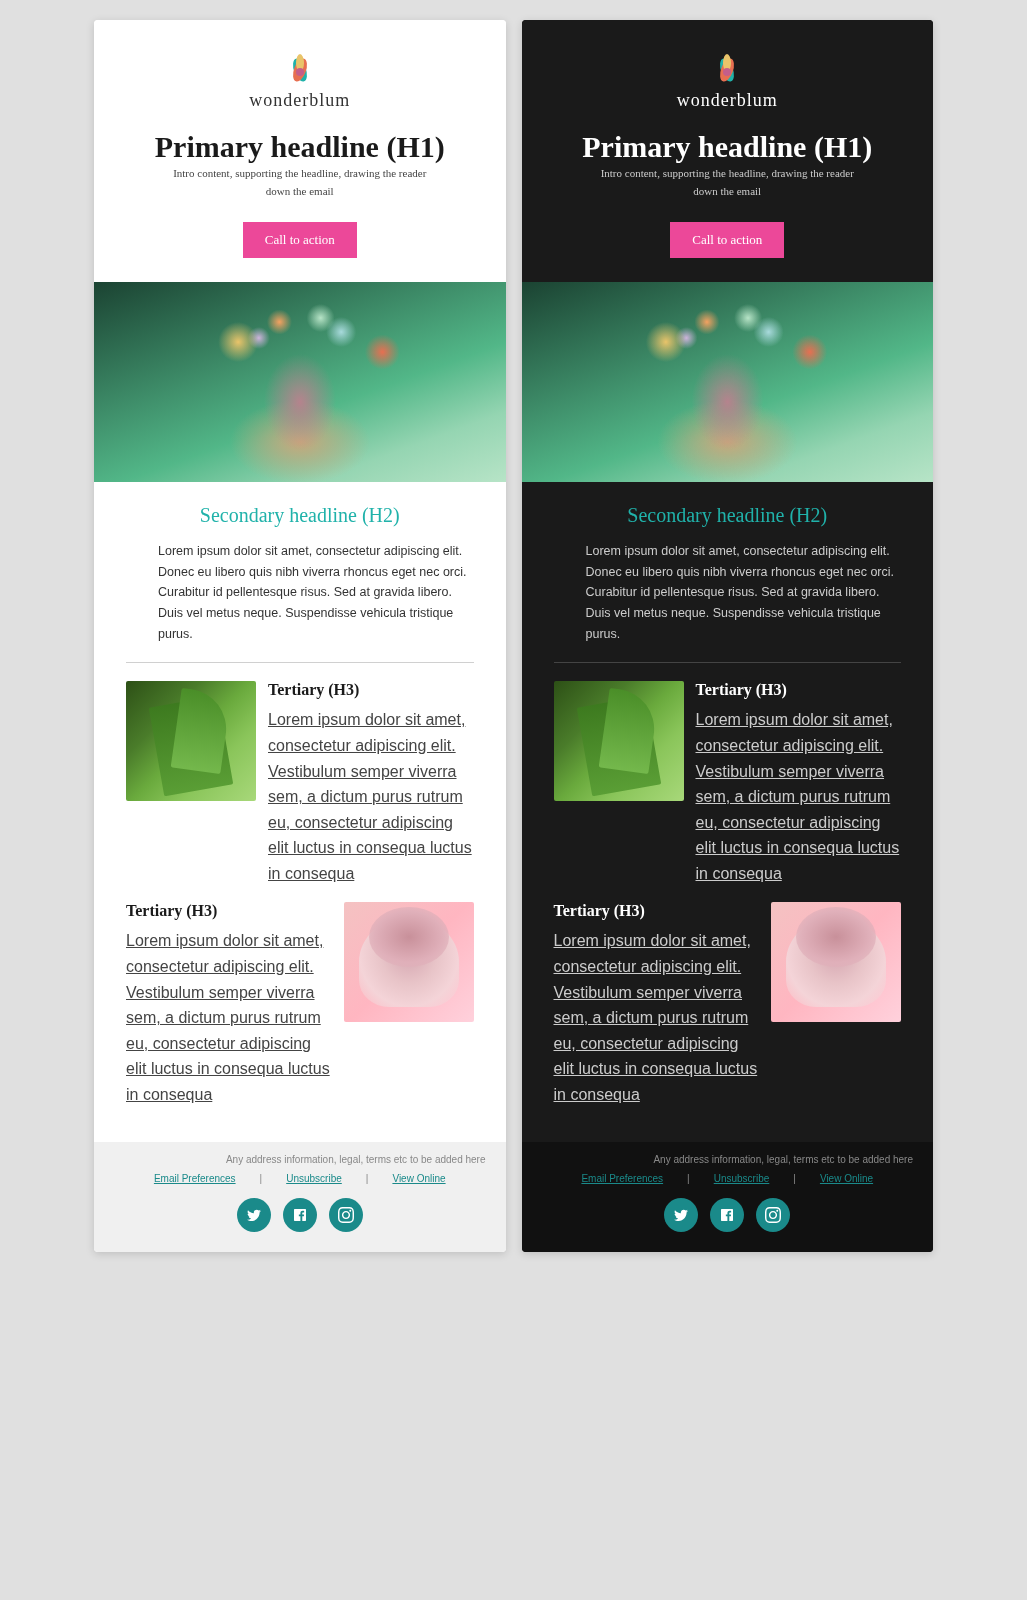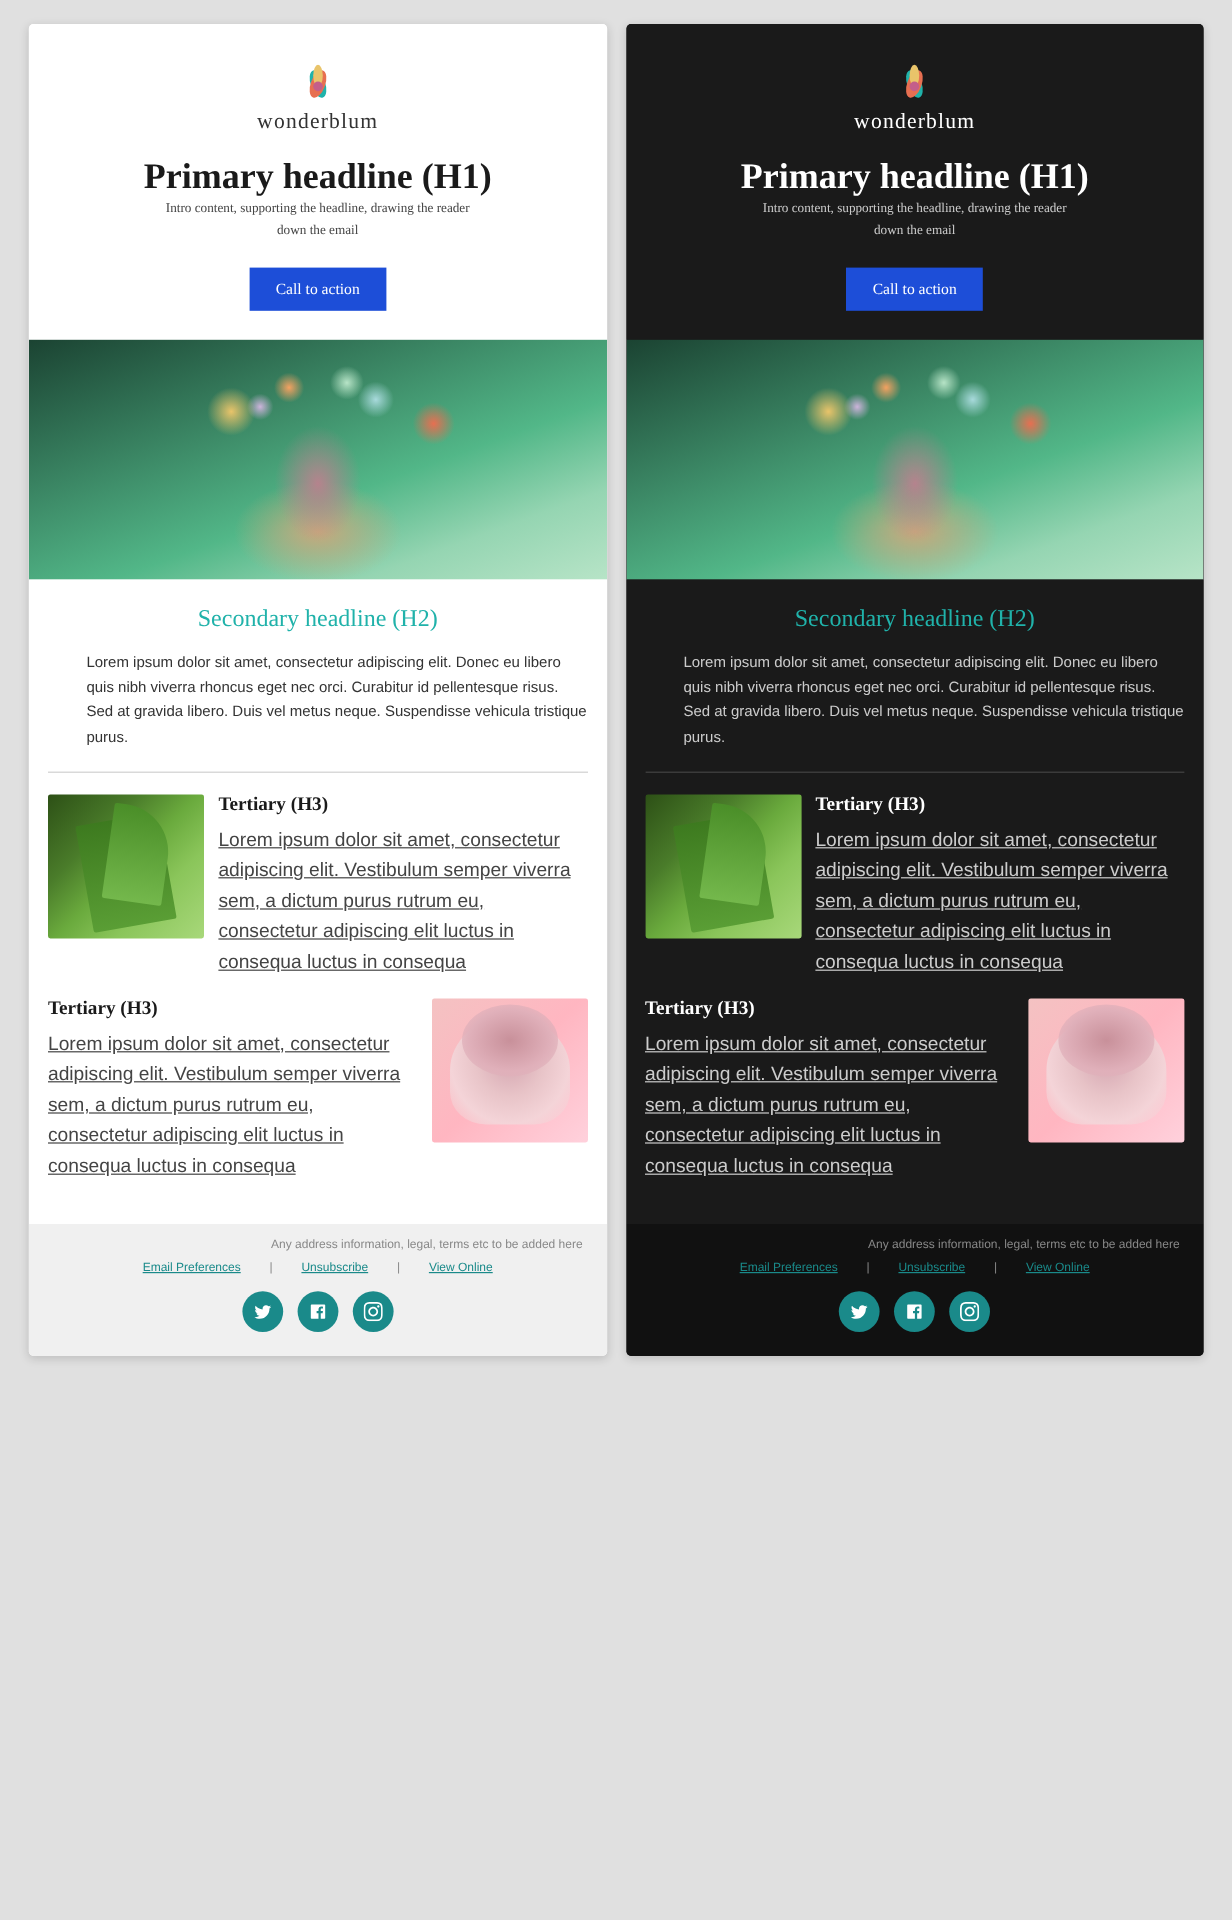--- a/index.html
+++ b/index.html
@@ -8,21 +8,21 @@
       font-family: Georgia, 'Times New Roman', serif;
       display: flex;
       justify-content: center;
       align-items: flex-start;
       min-height: 1600px;
       padding: 20px 10px;
     }
     .page-wrapper {
       display: flex;
       gap: 16px;
-      width: 979px;
+      width: 839px;
     }
     .email-card {
       flex: 1;
       background: #ffffff;
       border-radius: 4px;
       overflow: hidden;
       box-shadow: 0 2px 8px rgba(0,0,0,0.15);
     }
     .email-card.dark {
       background: #1a1a1a;
@@ -65,21 +65,21 @@
       line-height: 1.6;
       max-width: 280px;
       margin: 0 auto 22px;
       text-align: center;
     }
     .dark .intro-text {
       color: #cccccc;
     }
     .cta-button {
       display: inline-block;
-      background: #1d4ed8;
+      background: #ec4899;
       color: #ffffff;
       padding: 10px 22px;
       font-size: 13px;
       font-family: Georgia, serif;
       border: none;
       cursor: pointer;
       text-align: right;
       font-weight: normal;
     }
 
@@ -102,21 +102,21 @@
         radial-gradient(ellipse 25px 25px at 45% 20%, #f4a261 0%, transparent 50%),
         radial-gradient(ellipse 28px 28px at 55% 18%, #b7e4c7 0%, transparent 50%),
         radial-gradient(ellipse 22px 22px at 40% 28%, #cdb4db 0%, transparent 50%),
         radial-gradient(ellipse 100px 60px at 50% 80%, #c9a87c 0%, transparent 70%),
         linear-gradient(160deg, #1b4332 0%, #2d6a4f 20%, #40916c 40%, #52b788 60%, #95d5b2 80%, #b7e4c7 100%);
     }
 
     
     .content-section {
       background: #ffffff;
-      padding: 22px 16px 18px;
+      padding: 22px 32px 18px;
     }
     .dark .content-section {
       background: #1a1a1a;
     }
     .secondary-headline {
       font-family: Georgia, serif;
       font-size: 20px;
       color: #20b2aa;
       text-align: center;
       margin-bottom: 14px;

